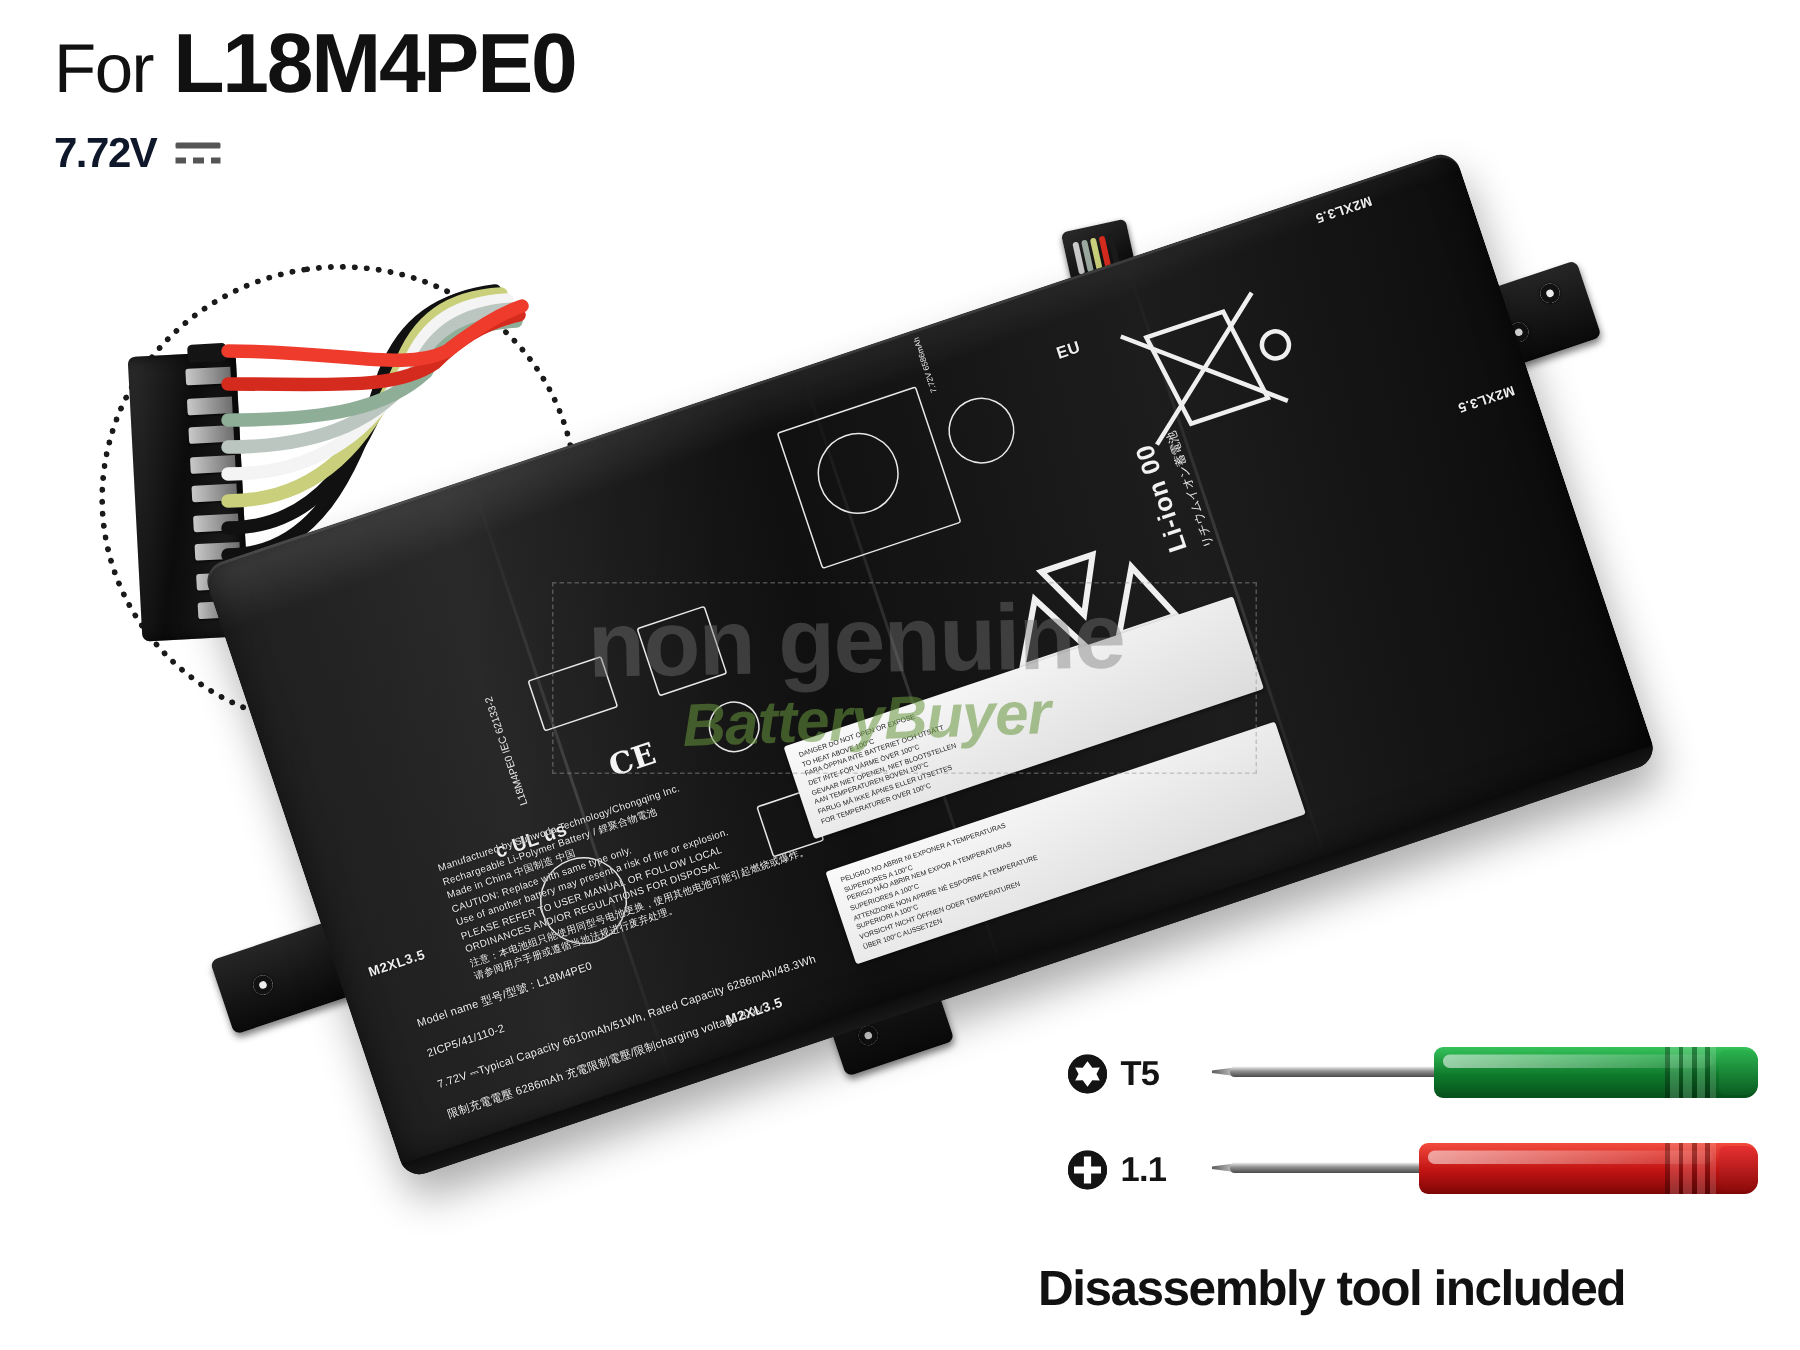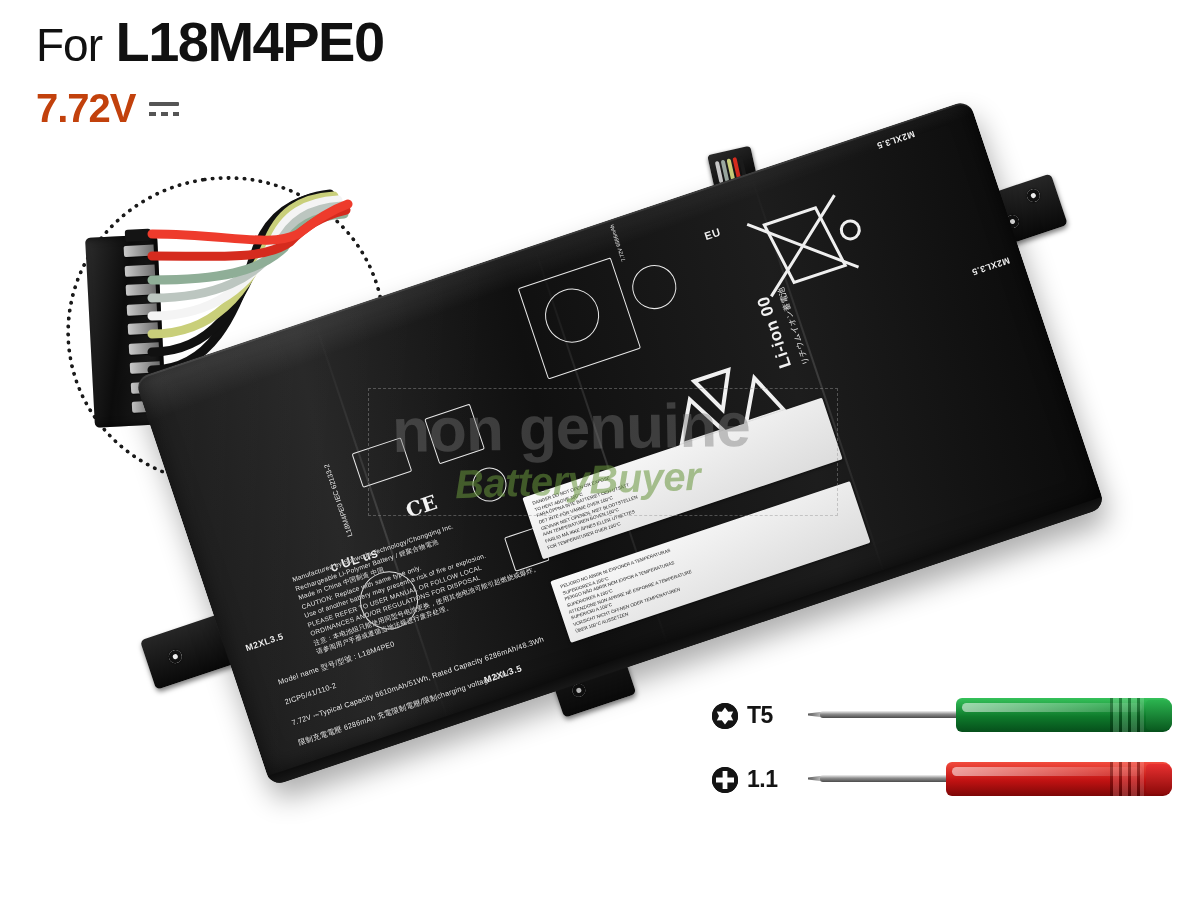--- a/index.html
+++ b/index.html
@@ -11,21 +11,21 @@
   .stage{position:absolute;inset:0;}
 
   
   .hdr{position:absolute;left:36px;top:14px;}
   .hdr-line1{
     font-size:52px;line-height:1;color:#111;letter-spacing:-1px;white-space:nowrap;text-align:center;
   }
   .hdr-for{font-weight:400;font-size:46px;}
   .hdr-model{font-weight:700;font-size:56px;letter-spacing:-1.5px;}
   .hdr-line2{
-    margin-top:16px;font-size:40px;font-weight:700;color:#c2410c;
+    margin-top:16px;font-size:28px;font-weight:700;color:#0f172a;
     letter-spacing:-1px;display:flex;align-items:center;gap:13px;white-space:nowrap;
   }
   .dc-sym{display:inline-block;width:30px;}
   .dc-sym b{display:block;height:4px;background:#555;border-radius:1px;}
   .dc-sym i{display:block;margin-top:6px;height:4px;
     background:repeating-linear-gradient(to right,#555 0 7px,transparent 7px 12px);}
 
   
   .inset{position:absolute;left:66px;top:176px;width:320px;height:310px;}
   .dots{position:absolute;inset:0;border-radius:50%;
@@ -321,15 +321,16 @@
     <div class="driver" style="left:108px;top:68px;width:352px;">
       <div class="tip"></div>
       <div class="shaft" style="width:132px;"></div>
       <div class="grip" style="left:126px;width:226px;background:linear-gradient(180deg,#f24b3d,#c01212 55%,#7d0707);">
         <div class="sheen"></div>
           <div class="rings"></div>
         <div class="cap" style="background:linear-gradient(180deg,#e83030,#8d0a0a);"></div>
       </div>
     </div>
 
+    <div class="tool-cap">Disassembly tool included</div>
   </div>
 
 </div>
 
 </body></html>

